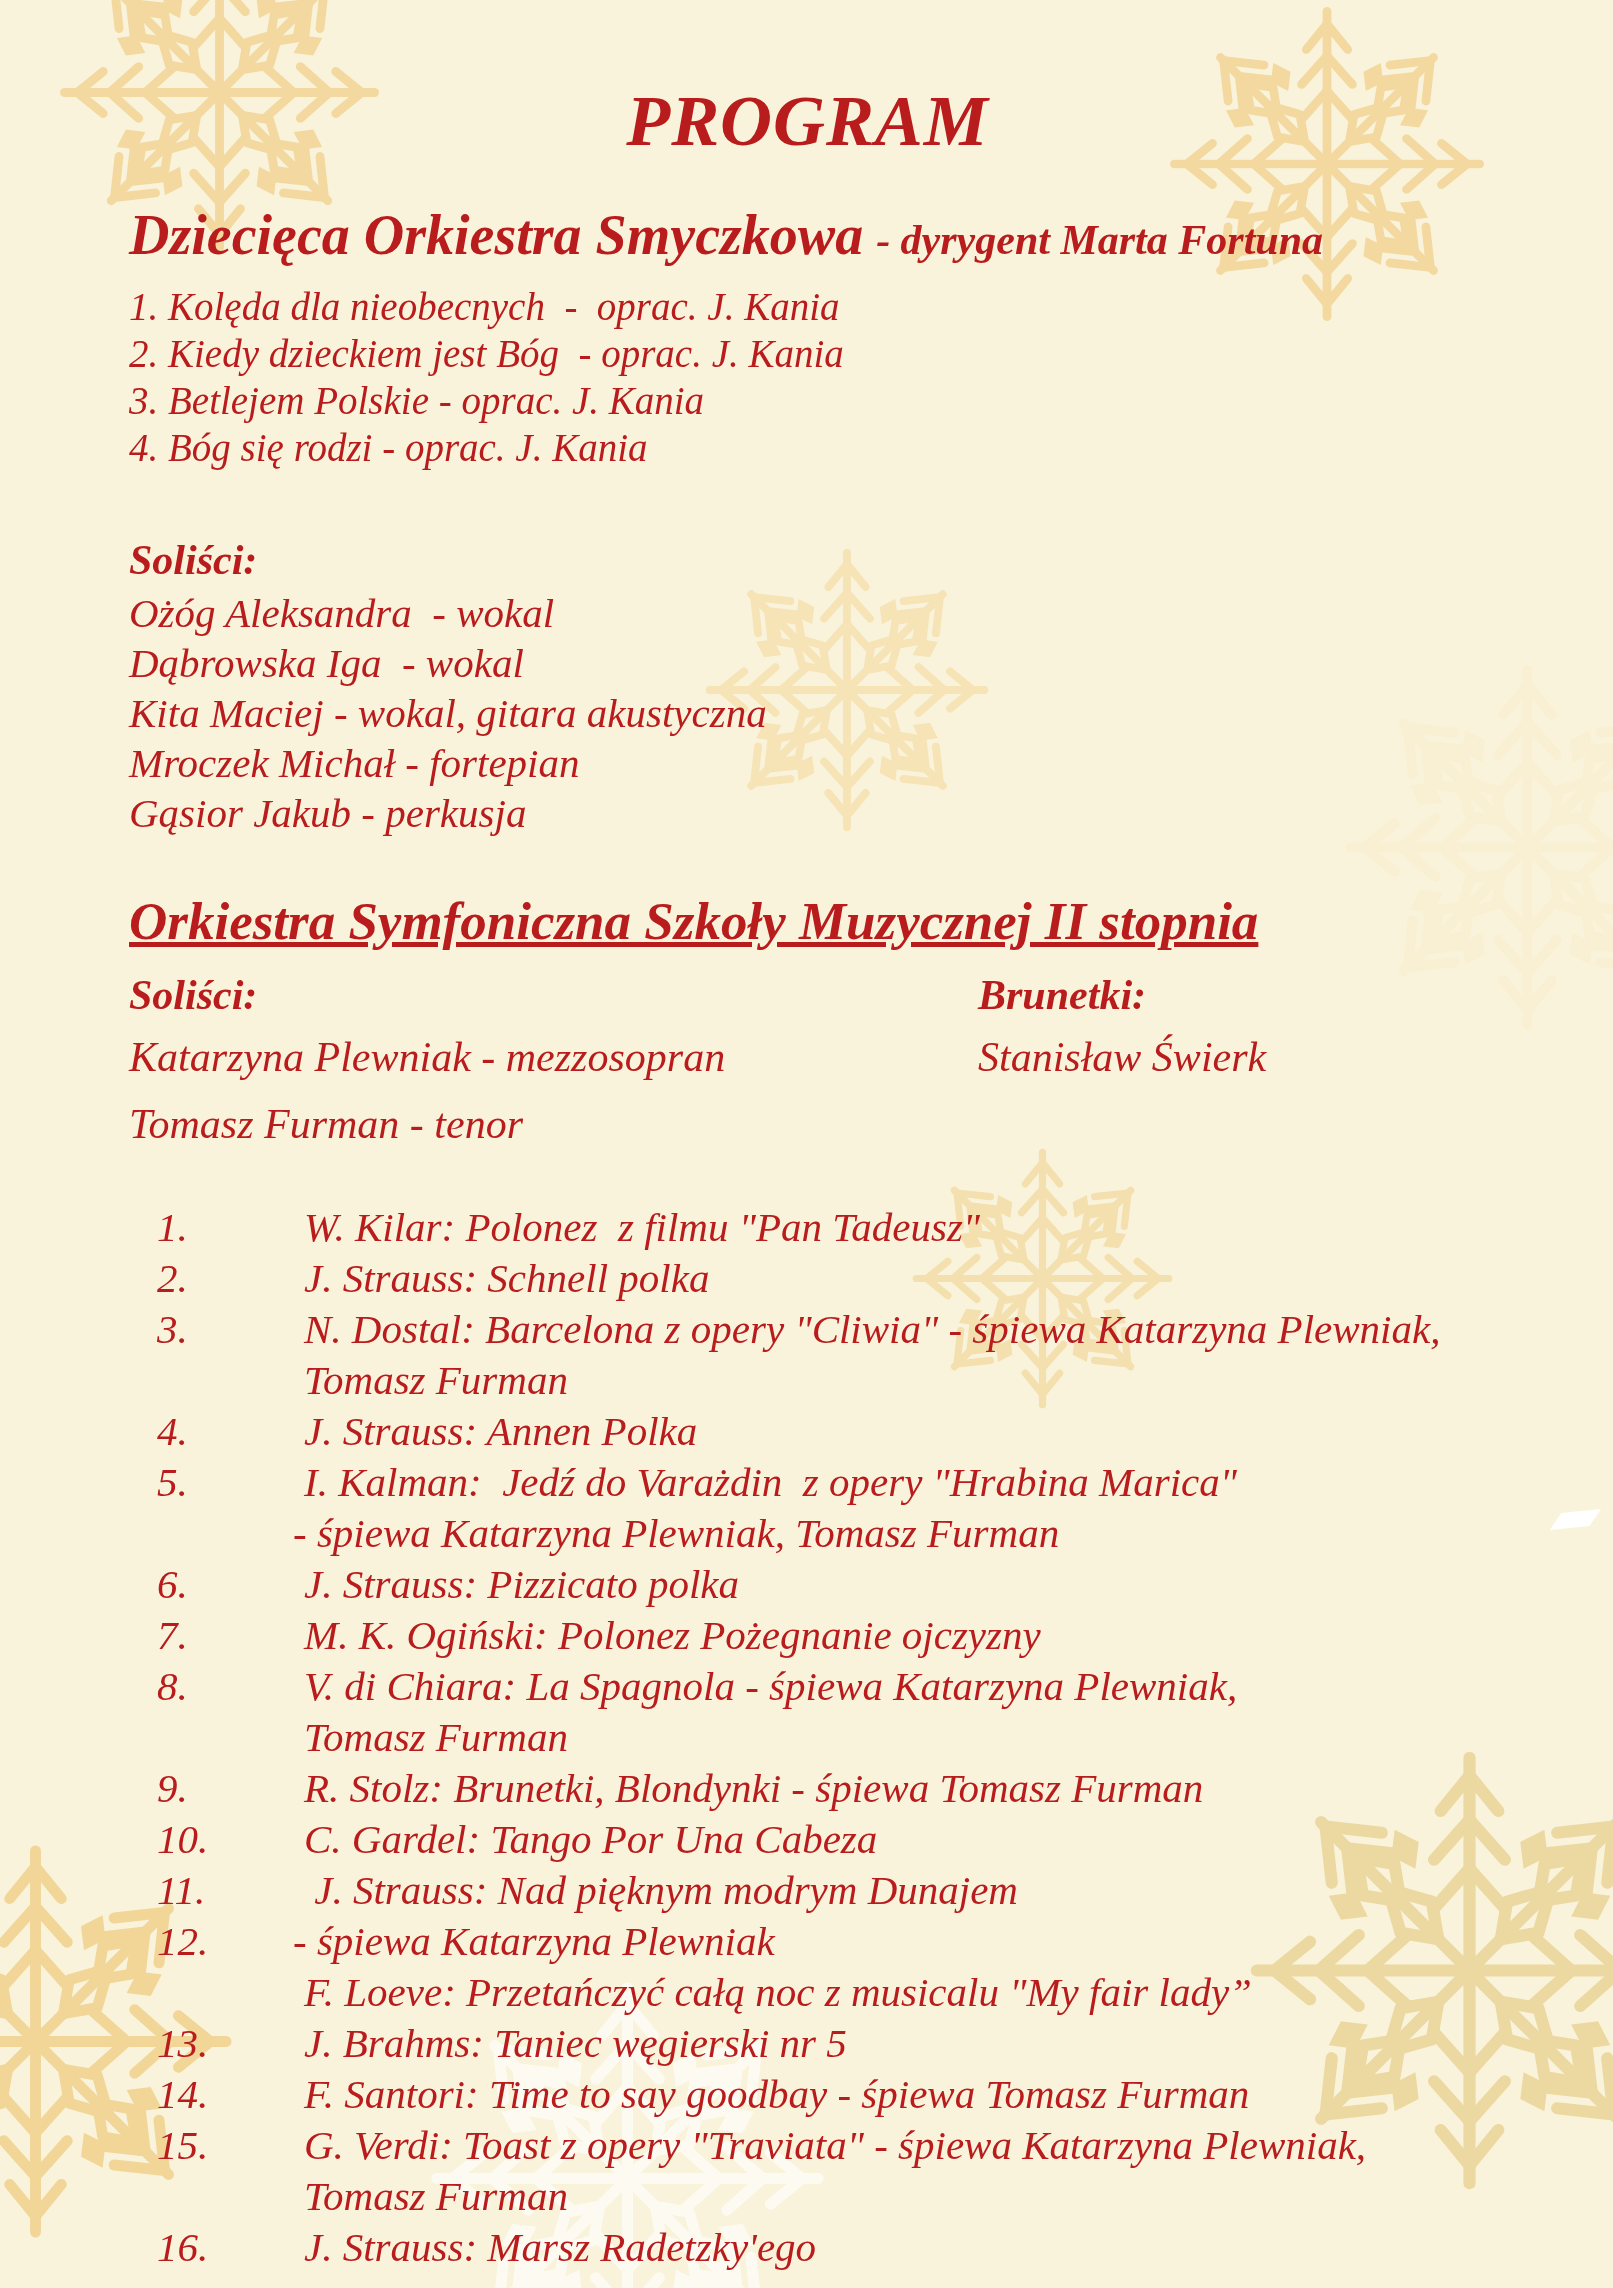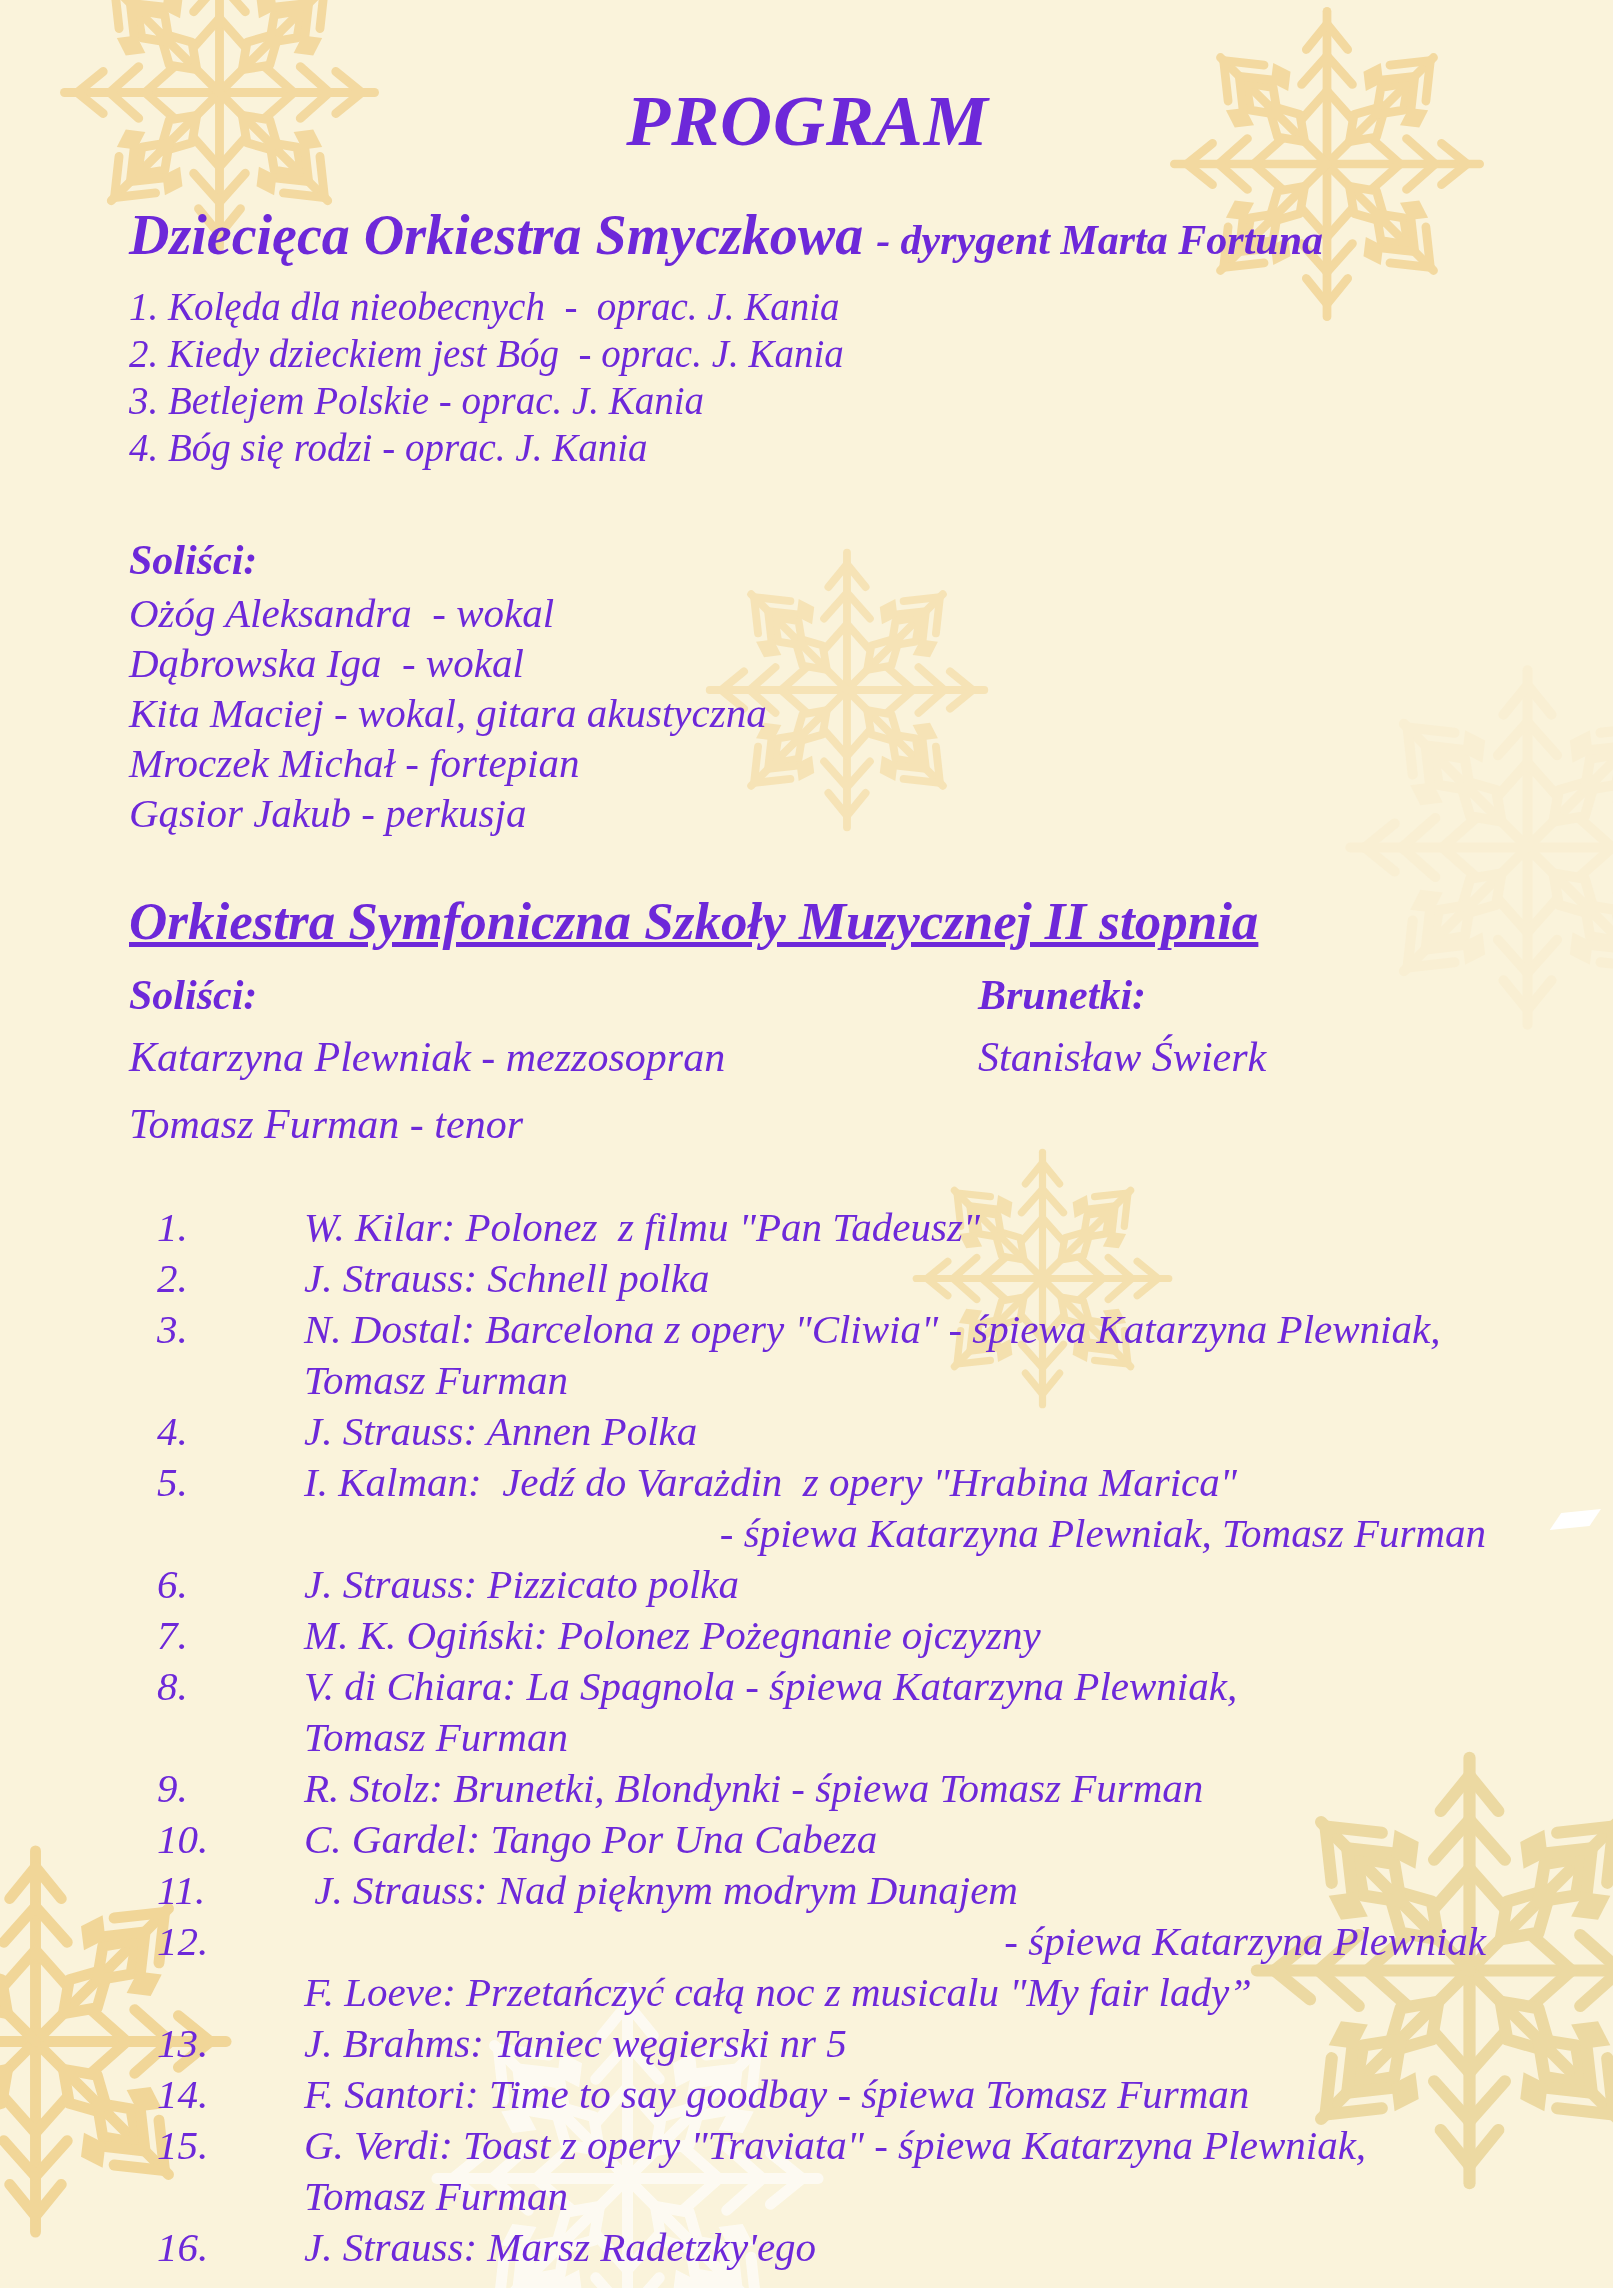--- a/index.html
+++ b/index.html
@@ -4,21 +4,21 @@
 <title>Program</title>
 <style>
   html,body{margin:0;padding:0;background:#faf3db;}
   .page{
     position:relative;
     width:1613px;height:2289px;
     background:#faf3db;
     overflow:hidden;
     font-family:"Liberation Serif", serif;
     font-style:italic;
-    color:#6d28d9;
+    color:#b91c1c;
     border-radius:20px;
   }
   #flakes{position:absolute;inset:0;z-index:0;pointer-events:none;}
   .flake{position:absolute;display:block;}
   .white-diamond{position:absolute;background:#fff;transform:skewX(-38deg) rotate(-6deg);}
   .content{position:relative;z-index:1;padding:85px 127px 0 129px;}
 
   h1.title{
     margin:0;text-align:center;
     font-size:72px;font-weight:700;line-height:1.0;
@@ -41,21 +41,21 @@
   .col-left{width:849px;flex:none;}
   .col-right{flex:1;}
   .cols .label{margin:0;font-size:42px;font-weight:700;line-height:50px;}
   .cols .val{margin:9.2px 0 0 0;font-size:42px;line-height:57px;}
 
   ol.rep2{list-style:none;margin:49px 0 0 0;padding:0;font-size:41px;line-height:51px;}
   ol.rep2 li{display:flex;align-items:flex-start;}
   ol.rep2 .no{flex:none;width:175px;box-sizing:border-box;padding-left:28px;}
   ol.rep2 .txt{flex:1;}
   ol.rep2 .line{white-space:pre-wrap;}
-  ol.rep2 .line.dash{margin-left:-11px;text-align:right;}
+  ol.rep2 .line.dash{margin-left:-11px;}
 </style>
 </head>
 <body>
 
 <svg width="0" height="0" style="position:absolute" aria-hidden="true">
   <defs>
     <g id="sf-straight">
       <path d="M0,6 L0,-96"></path>
       <path d="M-16,-28 L0,-46 L16,-28"></path>
       <path d="M-16,-50 L0,-68 L16,-50"></path>

